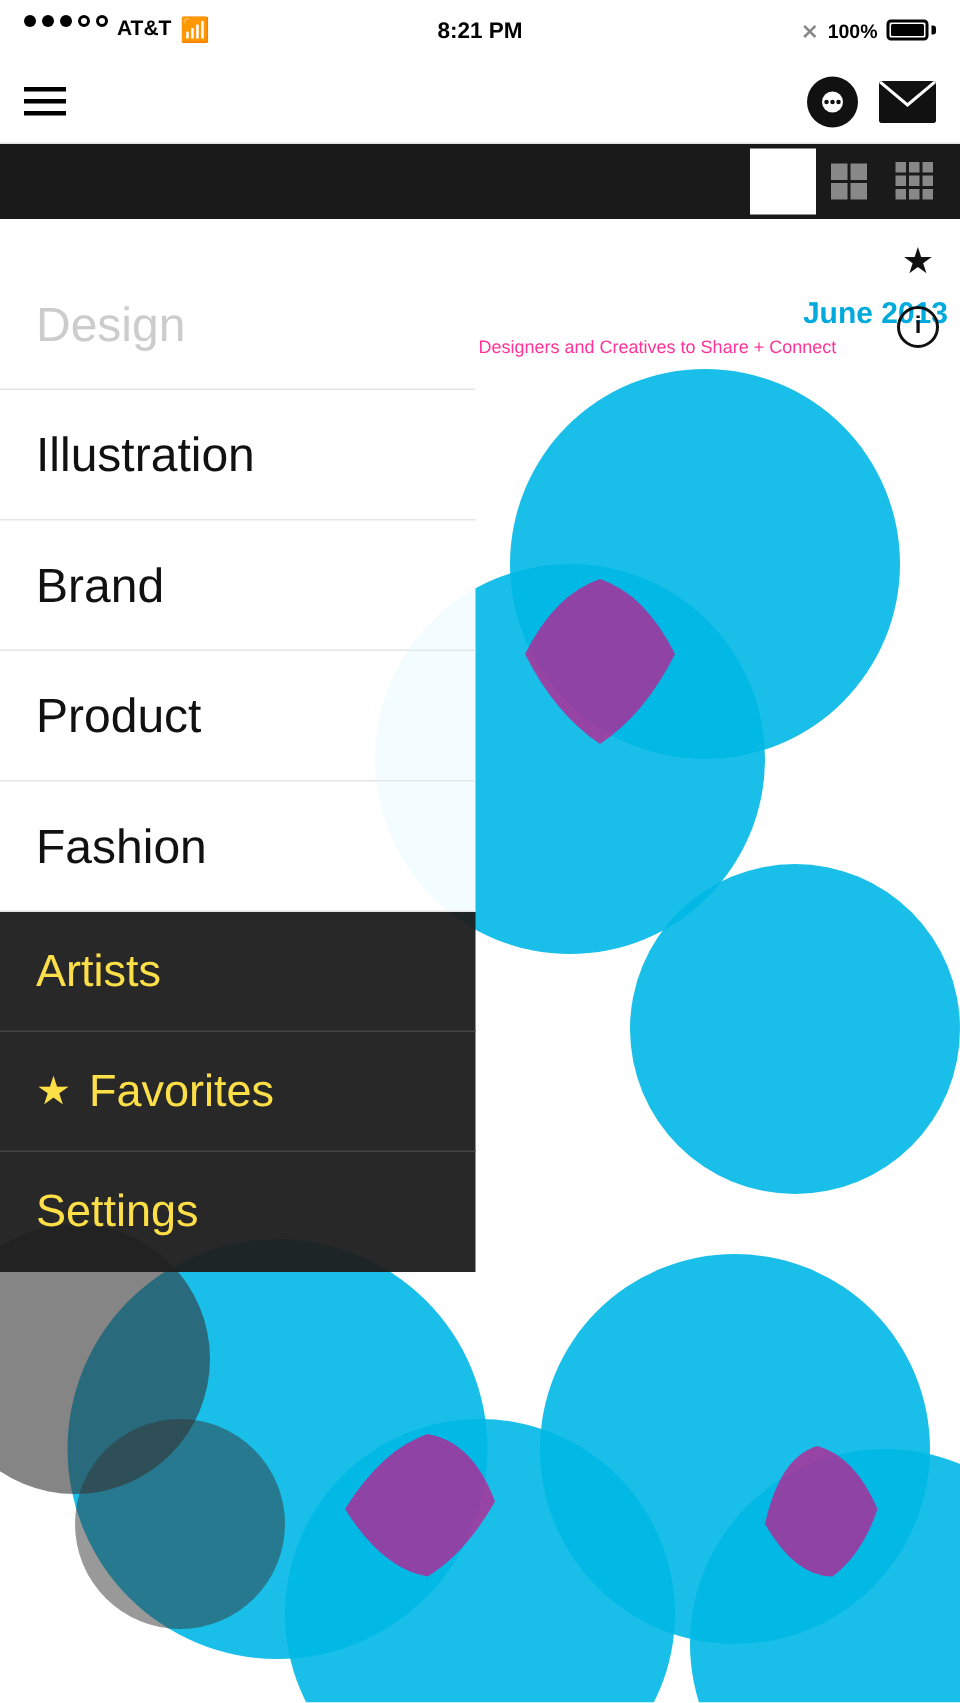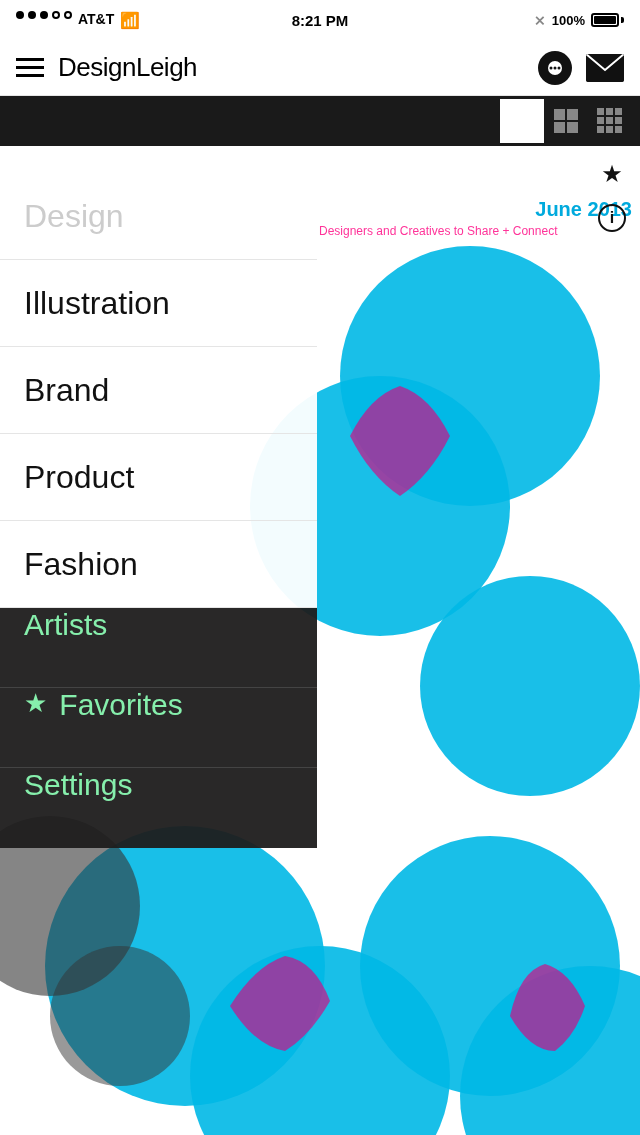--- a/index.html
+++ b/index.html
@@ -120,26 +120,27 @@
       font-size: 32px;
     }
 
     
     .menu-dark {
       background: rgba(30, 28, 28, 0.95);
     }
     .menu-item-dark {
       height: 80px;
       display: flex;
+      align-items: center;
       padding: 0 24px;
       border-bottom: 1px solid #444;
       cursor: pointer;
       font-size: 30px;
       font-weight: 300;
-      color: #86efac;
+      color: #fde047;
       gap: 12px;
     }
 
     
     .right-content {
       position: absolute;
       top: 0;
       left: 317px;
       right: 0;
       bottom: 0;
@@ -247,21 +248,20 @@
   </div>
 </div>
 
 <div class="header">
   <div class="header-left">
     <div class="hamburger">
       <span></span>
       <span></span>
       <span></span>
     </div>
-    <span class="header-title">DesignLeigh</span>
   </div>
   <div class="header-right">
 
     <div style="width:34px;height:34px;background:#111;border-radius:50%;display:flex;align-items:center;justify-content:center;">
       <svg width="18" height="18" viewBox="0 0 18 18">
         <circle cx="9" cy="9" r="8" fill="#111"></circle>
         <circle cx="9" cy="9" r="7" fill="white"></circle>
         <circle cx="5" cy="9" r="1.5" fill="#111"></circle>
         <circle cx="9" cy="9" r="1.5" fill="#111"></circle>
         <circle cx="13" cy="9" r="1.5" fill="#111"></circle>

